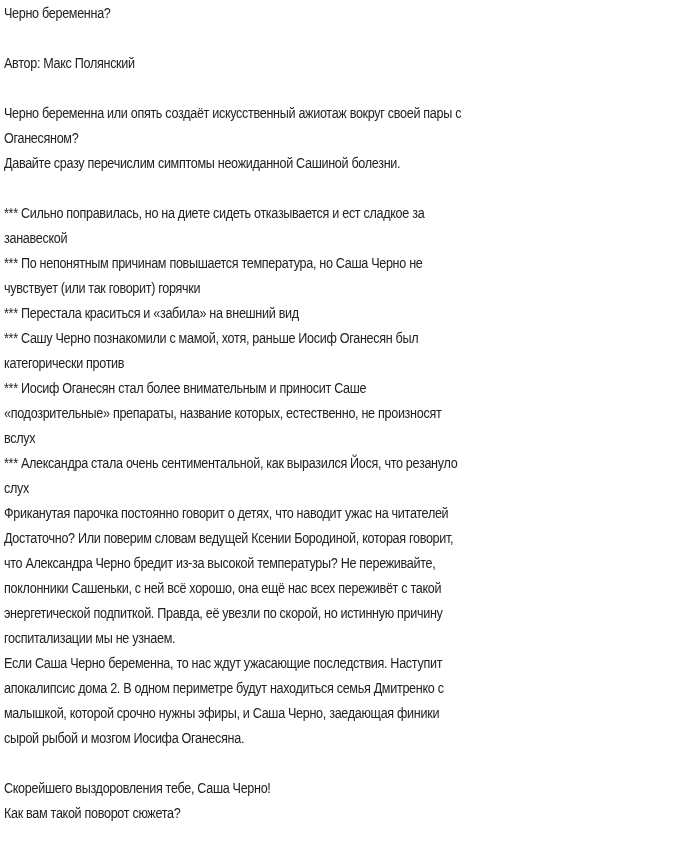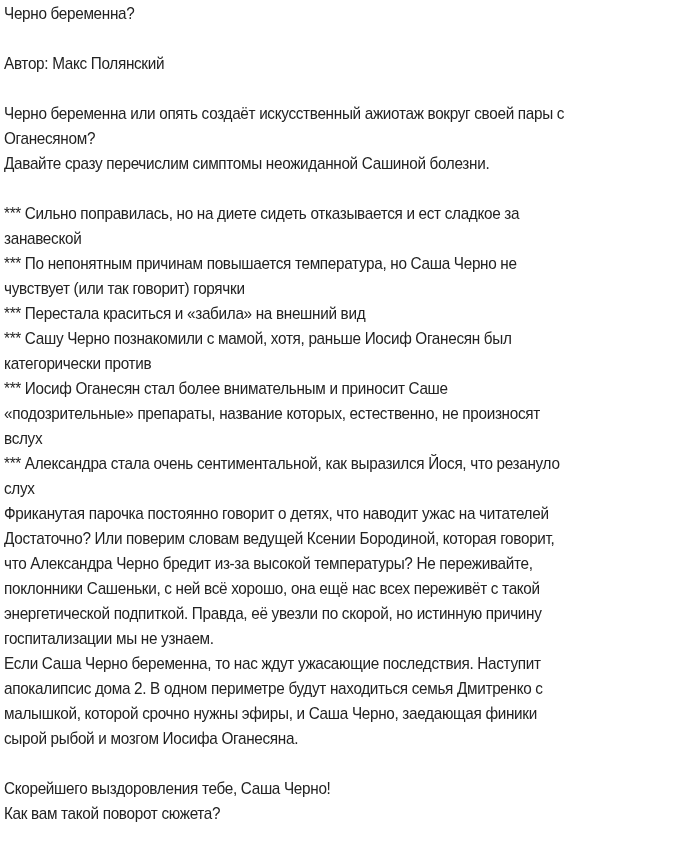--- a/index.html
+++ b/index.html
@@ -1,21 +1,21 @@
 <!DOCTYPE html>
 <html><head>
 <meta charset="utf-8">
 <style>
   html, body { margin: 0; padding: 0; background: #ffffff; }
   body { width: 699px; height: 842px; overflow: hidden; }
   .doc {
     position: relative;
     padding: 1px 0 0 4px;
     font-family: "Liberation Sans", sans-serif;
-    font-size: 17px;
+    font-size: 14px;
     line-height: 25px;
     color: #222222;
     letter-spacing: -0.35px;
   }
   .line { white-space: nowrap; height: 25px; transform-origin: left center; transform: scaleX(0.9); }
   .blank { height: 25px; }
 </style>
 </head>
 <body>
 

